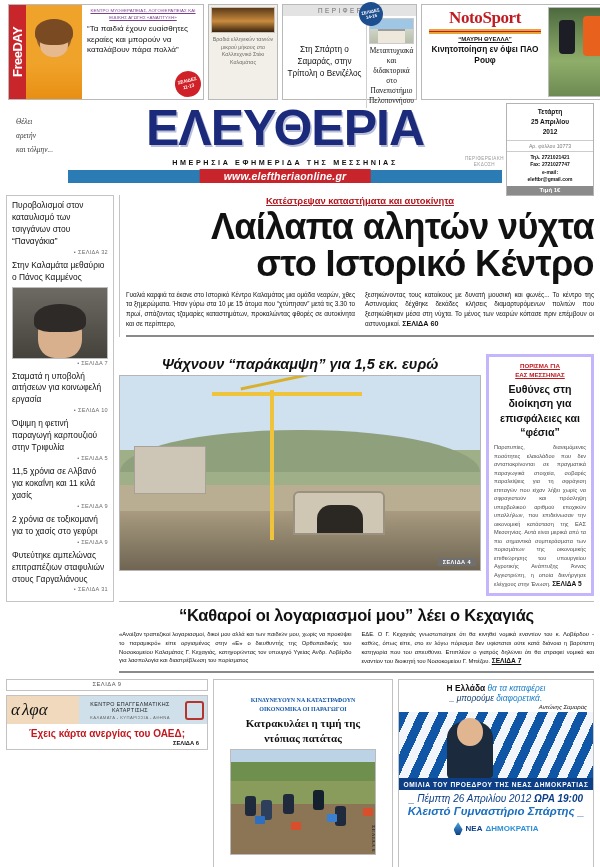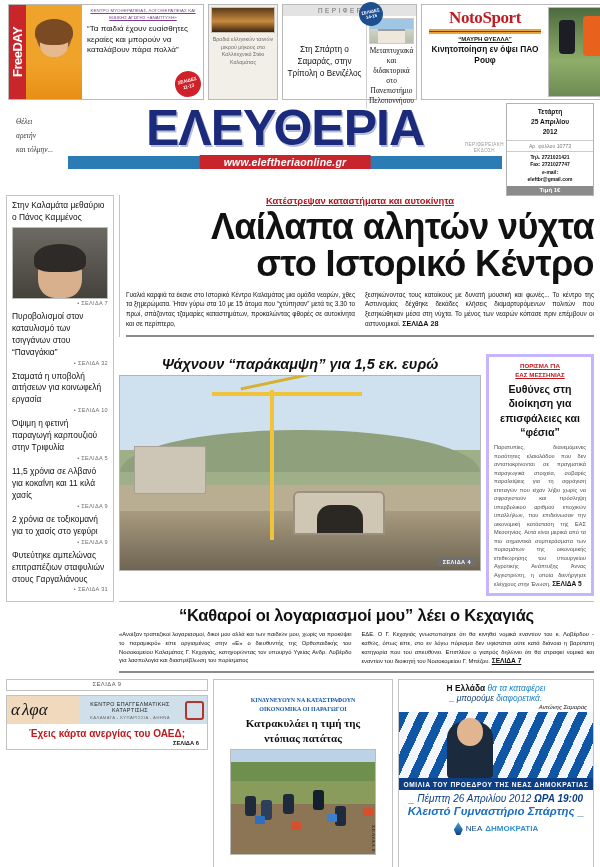--- a/index.html
+++ b/index.html
@@ -207,21 +207,21 @@
   .nd-photo::before{
     content:""; position:absolute; left:58px; top:6px; width:26px; height:28px;
     background:#e0b58f; border-radius:48%; z-index:2;
   }
   .nd-bar { background:#0d3f86; color:#fff; font-size:6.6px; font-weight:bold; text-align:center; letter-spacing:.6px; padding:2.5px 0; }
   .nd-when { text-align:center; font-size:10px; font-style:italic; color:#0d3f86; padding:3px 2px 0; }
   .nd-when b { color:#0d3f86; }
   .nd-where { text-align:center; font-size:11.5px; font-style:italic; font-weight:bold; color:#1a6fc0; padding:1px 2px 3px; }
   .nd-logo { display:flex; align-items:center; justify-content:center; gap:3px; padding:2px 0 4px; }
   .nd-logo .torch { width:9px; height:13px; background:linear-gradient(#4fa3dd,#0d3f86); clip-path:polygon(50% 0,100% 55%,70% 100%,30% 100%,0 55%); }
-  .nd-logo .nd-t1 { font-size:8px; font-weight:normal; color:#0d3f86;text-align:right; }
+  .nd-logo .nd-t1 { font-size:8px; font-weight:bold; color:#0d3f86;text-align:right; }
   .nd-logo .nd-t2 { font-size:8px; font-weight:bold; color:#2f8fd4; }
 </style>
 </head>
 <body>
 
 <div class="page">
 
   <div class="topstrip">
 
     <div class="promo-freeday">
@@ -275,20 +275,21 @@
   </div>
 
   <div class="masthead">
     <div class="motto">
       <div>Θέλει</div>
       <div>αρετήν</div>
       <div>και τόλμην...</div>
     </div>
     <div class="logo-wrap">
       <div class="logo-title">ΕΛΕΥΘΕΡΙΑ</div>
+      <div class="logo-sub">ΗΜΕΡΗΣΙΑ ΕΦΗΜΕΡΙΔΑ ΤΗΣ ΜΕΣΣΗΝΙΑΣ</div>
       <div class="logo-edition">
         <div>ΠΕΡΙΦΕΡΕΙΑΚΗ</div>
         <div>ΕΚΔΟΣΗ</div>
       </div>
       <div class="urlbar">
         <span class="ribbon">www.eleftheriaonline.gr</span>
       </div>
     </div>
     <div class="datebox">
       <div class="db-date">
@@ -306,28 +307,28 @@
       <div class="db-price">Τιμή 1€</div>
     </div>
   </div>
 
   <div class="content">
 
     <div class="col-left">
       <div class="briefs">
 
         <div class="brief">
+          <p>Πυροβολισμοί στον καταυλισμό των τσιγγάνων στου “Παναγάκια”</p>
+          <div class="page-ref">• ΣΕΛΙΔΑ 32</div>
+        </div>
+
+        <div class="brief">
           <p>Στην Καλαμάτα μεθαύριο ο Πάνος Καμμένος</p>
           <div class="brief-photo"></div>
           <div class="page-ref">• ΣΕΛΙΔΑ 7</div>
-        </div>
-
-        <div class="brief">
-          <p>Πυροβολισμοί στον καταυλισμό των τσιγγάνων στου “Παναγάκια”</p>
-          <div class="page-ref">• ΣΕΛΙΔΑ 32</div>
         </div>
 
         <div class="brief">
           <p>Σταματά η υποβολή αιτήσεων για κοινωφελή εργασία</p>
           <div class="page-ref">• ΣΕΛΙΔΑ 10</div>
         </div>
 
         <div class="brief">
           <p>Όψιμη η φετινή παραγωγή καρπουζιού στην Τριφυλία</p>
           <div class="page-ref">• ΣΕΛΙΔΑ 5</div>
@@ -355,21 +356,21 @@
     <div class="col-main">
 
       <div class="lead">
         <div class="lead-kicker">Κατέστρεψαν καταστήματα και αυτοκίνητα</div>
         <div class="lead-title">
           <div>Λαίλαπα αλητών νύχτα</div>
           <div>στο Ιστορικό Κέντρο</div>
         </div>
         <div class="lead-body">
           <p>Γυαλιά καρφιά τα έκανε στο Ιστορικό Κέντρο Καλαμάτας μια ομάδα νεαρών, χθες τα ξημερώματα. Ήταν γύρω στα 10 με 15 άτομα που “χτύπησαν” μετά τις 3.30 το πρωί, σπάζοντας τζαμαρίες καταστημάτων, προκαλώντας φθορές σε αυτοκίνητα και σε περίπτερο,</p>
-          <p><span>ξεσηκώνοντας τους κατοίκους με δυνατή μουσική και φωνές... Το κέντρο της Αστυνομίας δέχθηκε δεκάδες κλήσεις διαμαρτυρόμενων πολιτών που ξεσηκώθηκαν μέσα στη νύχτα. Το μένος των νεαρών κόπασε πριν επέμβουν οι αστυνομικοί.</span> <span class="ref">ΣΕΛΙΔΑ 28</span></p>
+          <p><span>ξεσηκώνοντας τους κατοίκους με δυνατή μουσική και φωνές... Το κέντρο της Αστυνομίας δέχθηκε δεκάδες κλήσεις διαμαρτυρόμενων πολιτών που ξεσηκώθηκαν μέσα στη νύχτα. Το μένος των νεαρών κόπασε πριν επέμβουν οι αστυνομικοί.</span> <span class="ref">ΣΕΛΙΔΑ 60</span></p>
         </div>
       </div>
 
       <div class="midblock">
         <div class="mid-main">
           <div class="mid-head">Ψάχνουν “παράκαμψη” για 1,5 εκ. ευρώ</div>
           <div class="mid-photo">
             <div class="mp-hill"></div>
             <div class="mp-bldg"></div>
             <div class="mp-road"></div>

